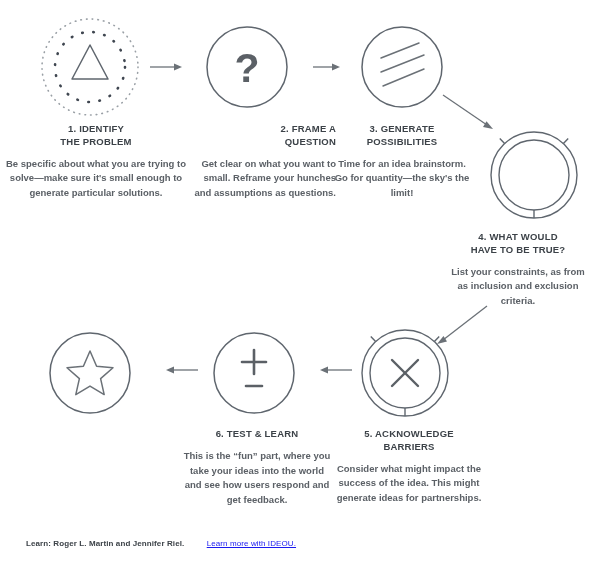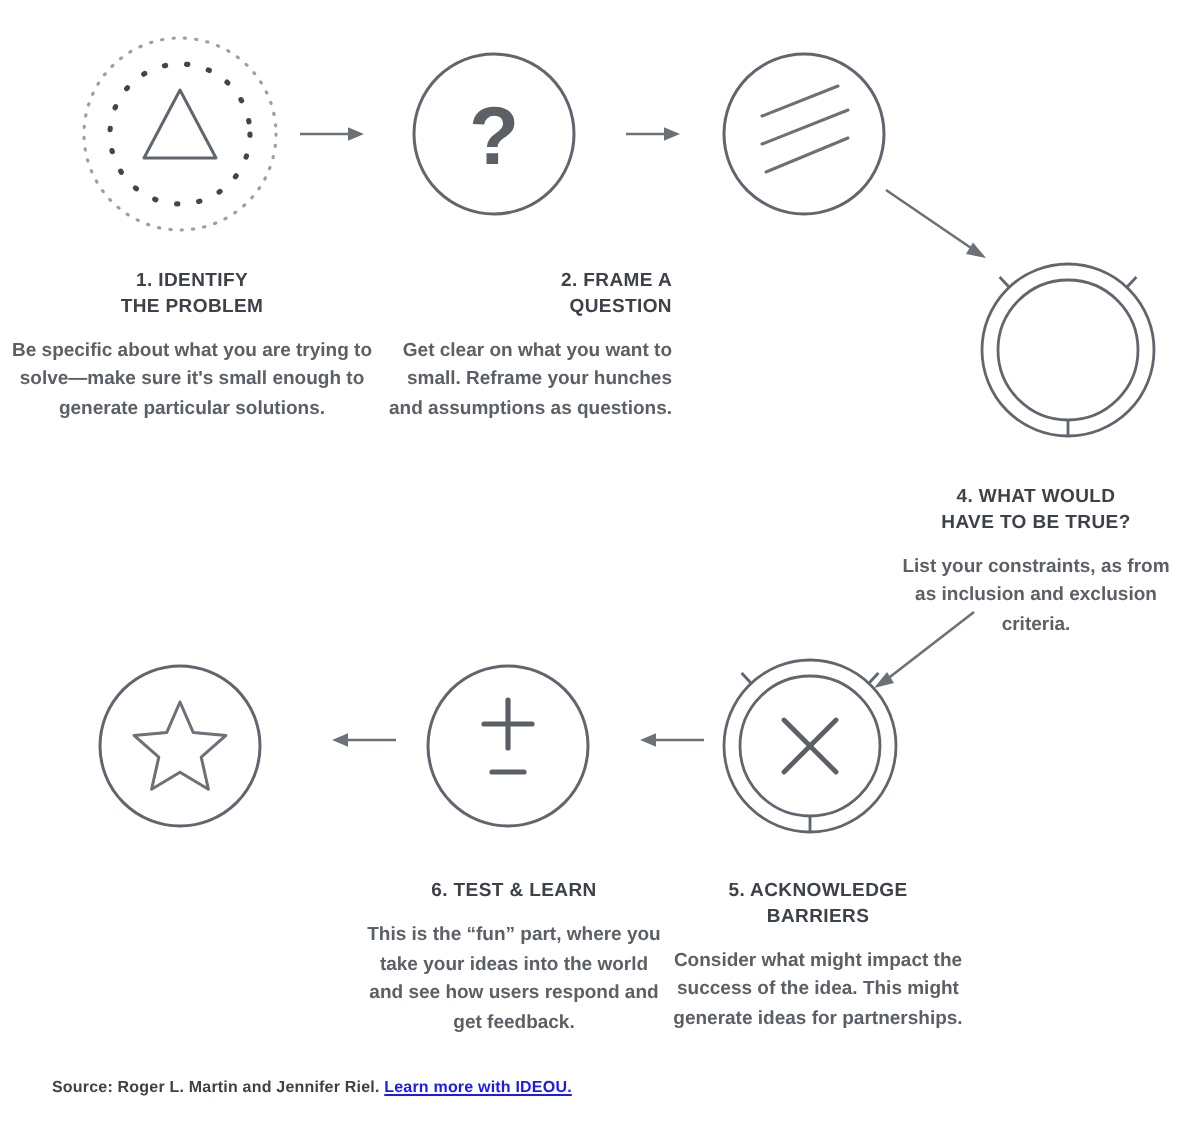--- a/index.html
+++ b/index.html
@@ -32,21 +32,21 @@
   .step {
     position: absolute;
     text-align: center;
   }
   .step-title {
     font-size: 9.5px;
     font-weight: bold;
     color: #3c4248;
     letter-spacing: 0.2px;
     line-height: 1.35;
-    margin: 12px 0 8px 0;
+    margin: 0 0 8px 0;
     text-transform: uppercase;
   }
   .step-body {
     font-size: 9.5px;
     font-weight: bold;
     color: #5b6066;
     line-height: 1.55;
     margin: 0;
   }
   
@@ -64,21 +64,22 @@
     top: 539px;
     font-size: 8px;
     font-weight: bold;
     color: #3c4248;
     letter-spacing: 0.1px;
     white-space: nowrap;
   }
   .source a {
     color: #1a1af0;
     text-decoration: underline;
-    font-weight: bold;
+    font-weight: normal;
+    margin-left: 20px;
   }
 </style>
 </head>
 <body>
 
 <div id="canvas">
 
   <svg class="svg-layer" viewBox="0 0 600 564" xmlns="http://www.w3.org/2000/svg">
 
     <g>
@@ -170,20 +171,27 @@
   </div>
 
   <div class="step" id="step2-text">
     <div class="step-title">
       <span>2. FRAME A</span><br>
       <span>QUESTION</span>
     </div>
     <p class="step-body">Get clear on what you want to small. Reframe your hunches and assumptions as questions.</p>
   </div>
 
+  <div class="step" id="step3-text">
+    <div class="step-title">
+      <span>3. GENERATE</span><br>
+      <span>POSSIBILITIES</span>
+    </div>
+    <p class="step-body">Time for an idea brainstorm. Go for quantity—the sky's the limit!</p>
+  </div>
 
   <div class="step" id="step4-text">
     <div class="step-title">
       <span>4. WHAT WOULD</span><br>
       <span>HAVE TO BE TRUE?</span>
     </div>
     <p class="step-body">List your constraints, as from as inclusion and exclusion criteria.</p>
   </div>
 
   <div class="step" id="step5-text">
@@ -196,17 +204,17 @@
 
   <div class="step" id="step6-text">
     <div class="step-title">
       <span>6. TEST &amp; LEARN</span>
     </div>
     <p class="step-body">This is the “fun” part, where you take your ideas into the world and see how users respond and get feedback.</p>
   </div>
 
 
   <div class="source">
-    <span>Source: Roger L. Martin and Jennifer Riel.</span>
+    <span>Learn: Roger L. Martin and Jennifer Riel.</span>
     <a href="#">Learn more with IDEOU.</a>
   </div>
 
 </div>
 
 </body></html>

